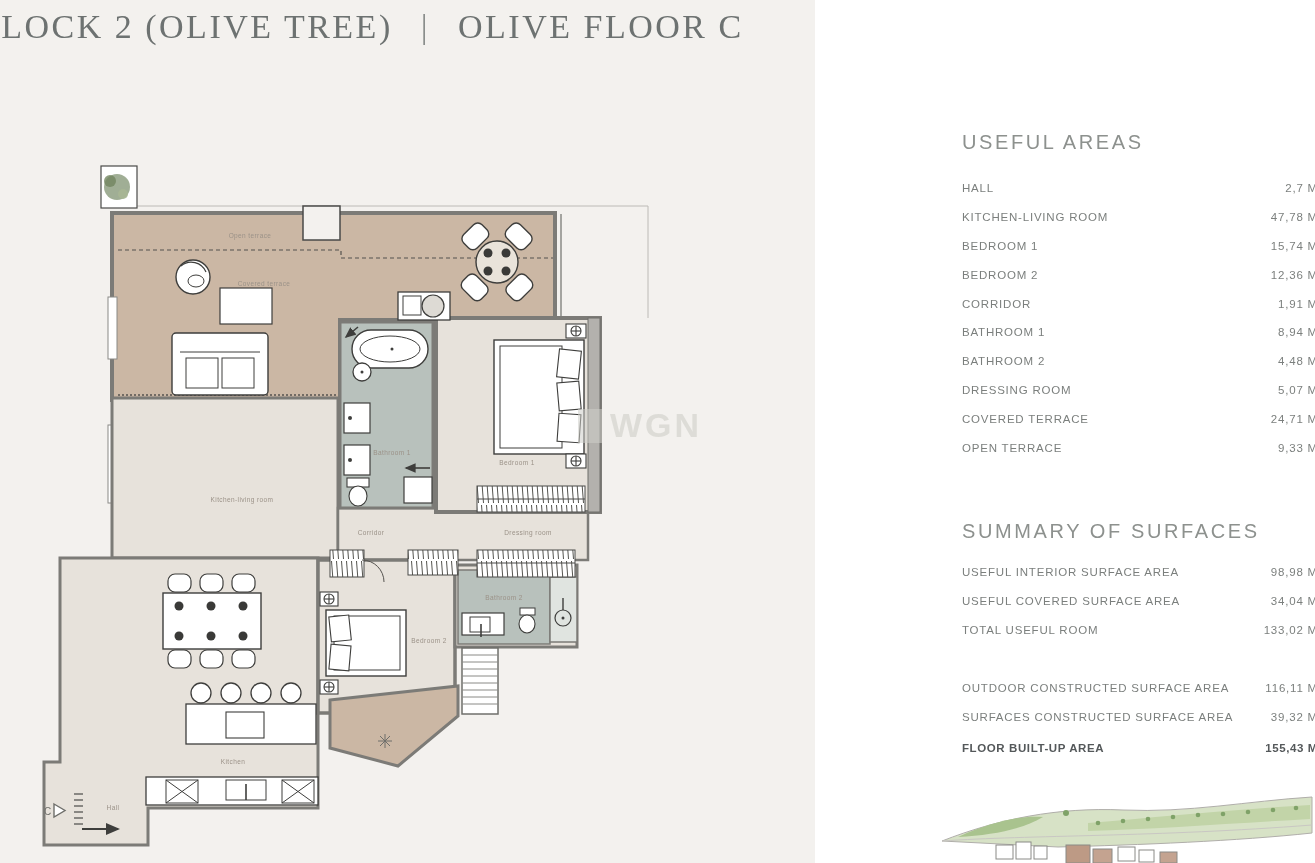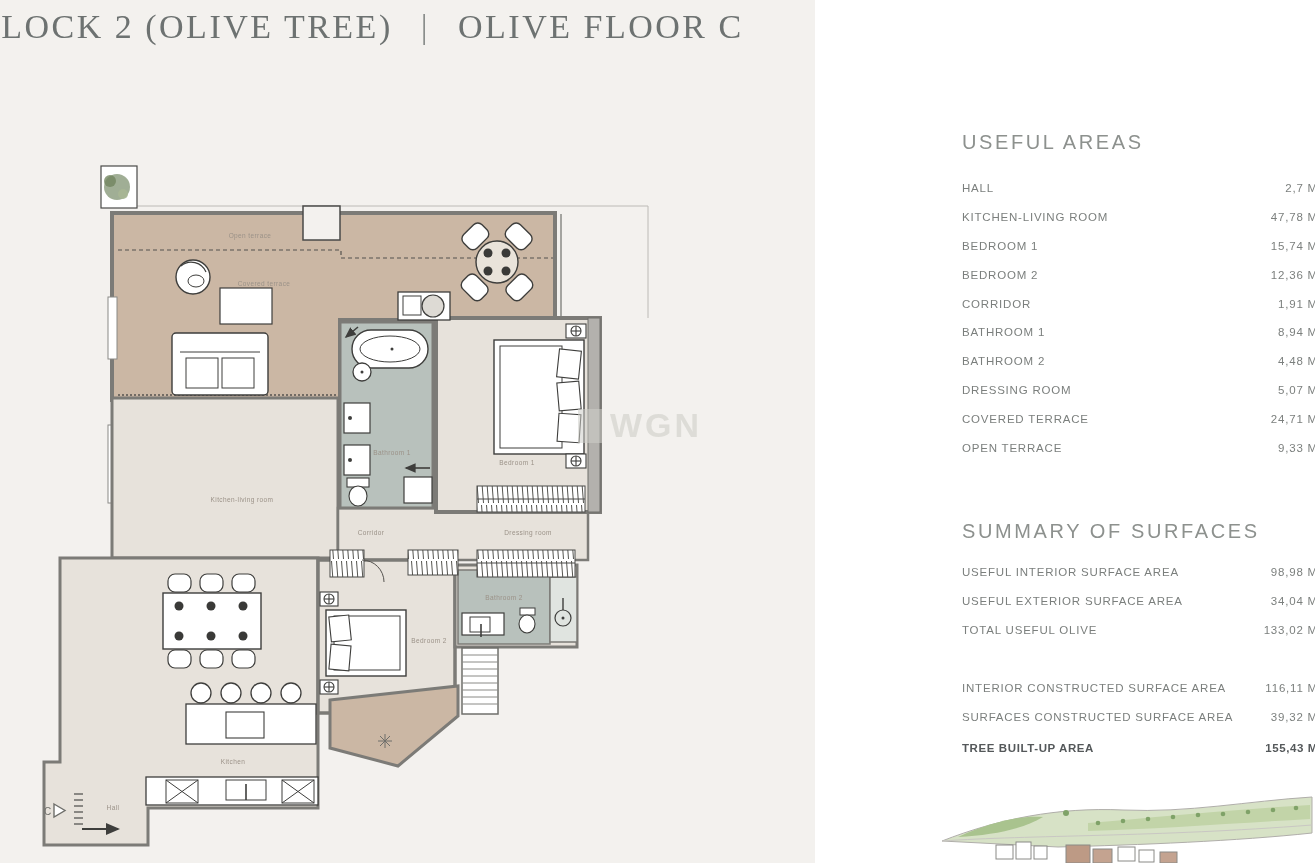--- a/index.html
+++ b/index.html
@@ -353,43 +353,43 @@
 </div>
 
 <h2 class="section-heading" style="top:520px;">SUMMARY OF SURFACES</h2>
 
 <div class="rows" style="top:558px;">
   <div class="row">
       <span>USEFUL INTERIOR SURFACE AREA</span>
       <span class="val">98,98 M</span>
     </div>
   <div class="row">
-      <span>USEFUL EXTERIOR SURFACE AREA</span>
+      <span>USEFUL COVERED SURFACE AREA</span>
       <span class="val">34,04 M</span>
     </div>
   <div class="row">
-      <span>TOTAL USEFUL OLIVE</span>
+      <span>TOTAL USEFUL ROOM</span>
       <span class="val">133,02 M</span>
     </div>
 </div>
 
 <div class="rows" style="top:674px;">
   <div class="row">
-      <span>INTERIOR CONSTRUCTED SURFACE AREA</span>
+      <span>OUTDOOR CONSTRUCTED SURFACE AREA</span>
       <span class="val">116,11 M</span>
     </div>
   <div class="row">
       <span>SURFACES CONSTRUCTED SURFACE AREA</span>
       <span class="val">39,32 M</span>
     </div>
 </div>
 
 <div class="rows" style="top:734px;">
   <div class="row total">
-      <span>TREE BUILT-UP AREA</span>
+      <span>FLOOR BUILT-UP AREA</span>
       <span class="val">155,43 M</span>
     </div>
 </div>
 
 <div class="siteplan">
 <svg width="377" height="70" viewBox="0 0 377 70" xmlns="http://www.w3.org/2000/svg">
   <path d="M4,48 C60,26 120,14 185,17 C250,20 310,8 374,4 L374,40 C300,48 200,52 120,54 Z" fill="#d7e2c6" stroke="#b0aeaa" stroke-width="1"></path>
   <path d="M20,44 C55,28 85,22 105,24 C85,36 55,42 20,44 Z" fill="#a9c38e"></path>
   <path d="M150,30 C220,24 300,16 372,12 L372,26 C300,30 220,36 150,38 Z" fill="#c2d4a8"></path>
   <g fill="#7fa268">

